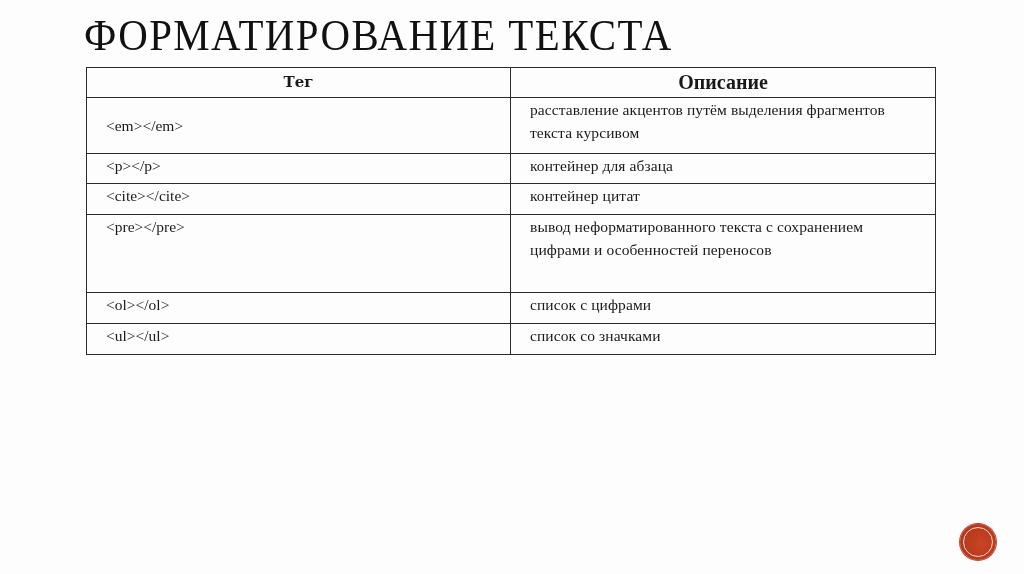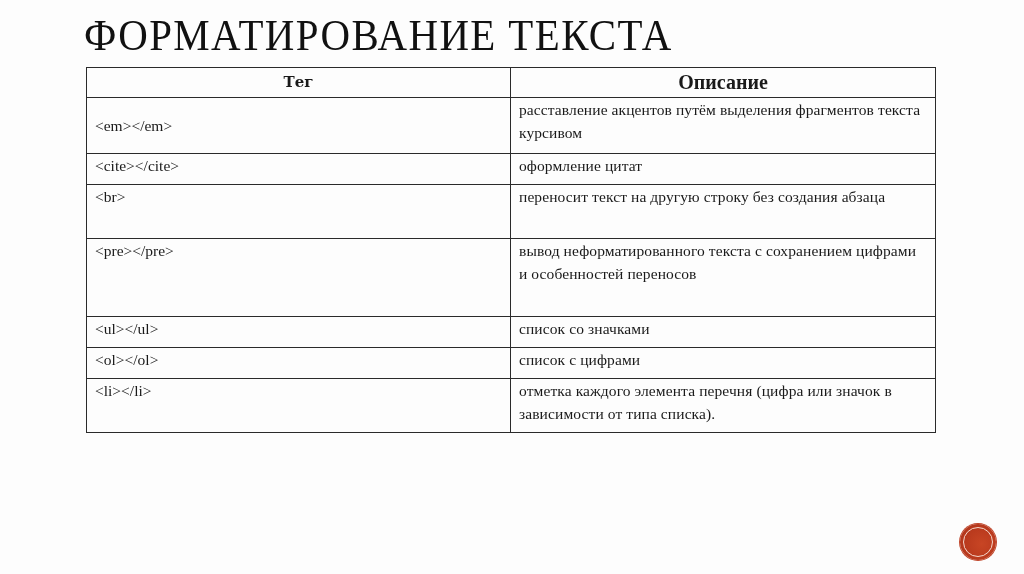--- a/index.html
+++ b/index.html
@@ -26,21 +26,21 @@
     table.tags {
       position: absolute;
       left: 86px; top: 67px;
       width: 849px;
       border-collapse: collapse;
       table-layout: fixed;
     }
     table.tags th, table.tags td {
       border: 1.5px solid #2a2a2a;
       vertical-align: top;
-      padding: 0 8px;
+      padding: 0 19px;
       font-size: 15.5px;
       line-height: 23px;
       text-align: left;
     }
     table.tags th {
       font-family: "DejaVu Serif", serif;
       font-weight: bold;
       text-align: center;
       height: 29px;
       vertical-align: middle;
@@ -91,40 +91,36 @@
     <tr>
       <th>Тег</th>
       <th class="col-desc">Описание</th>
     </tr>
   </thead>
   <tbody>
     <tr style="height:56px">
       <td class="tag-cell" style="vertical-align:middle">&lt;em&gt;&lt;/em&gt;</td>
       <td class="desc-cell">расставление акцентов путём выделения фрагментов текста курсивом</td>
     </tr>
+    <tr style="height:30px">
+      <td class="tag-cell">&lt;p&gt;&lt;/p&gt;</td>
+      <td class="desc-cell">контейнер для абзаца</td>
+    </tr>
     <tr style="height:31px">
       <td class="tag-cell">&lt;cite&gt;&lt;/cite&gt;</td>
-      <td class="desc-cell">оформление цитат</td>
-    </tr>
-    <tr style="height:54px">
-      <td class="tag-cell">&lt;br&gt;</td>
-      <td class="desc-cell">переносит текст на другую строку без создания абзаца</td>
+      <td class="desc-cell">контейнер цитат</td>
     </tr>
     <tr style="height:78px">
       <td class="tag-cell">&lt;pre&gt;&lt;/pre&gt;</td>
       <td class="desc-cell">вывод неформатированного текста с сохранением цифрами и особенностей переносов</td>
     </tr>
     <tr style="height:31px">
-      <td class="tag-cell">&lt;ul&gt;&lt;/ul&gt;</td>
-      <td class="desc-cell">список со значками</td>
-    </tr>
-    <tr style="height:31px">
       <td class="tag-cell">&lt;ol&gt;&lt;/ol&gt;</td>
       <td class="desc-cell">список с цифрами</td>
     </tr>
-    <tr style="height:54px">
-      <td class="tag-cell">&lt;li&gt;&lt;/li&gt;</td>
-      <td class="desc-cell">отметка каждого элемента перечня (цифра или значок в зависимости от типа списка).</td>
+    <tr style="height:31px">
+      <td class="tag-cell">&lt;ul&gt;&lt;/ul&gt;</td>
+      <td class="desc-cell">список со значками</td>
     </tr>
   </tbody>
 </table>
 
 <div class="nav-dot"></div>
 
 </body></html>

